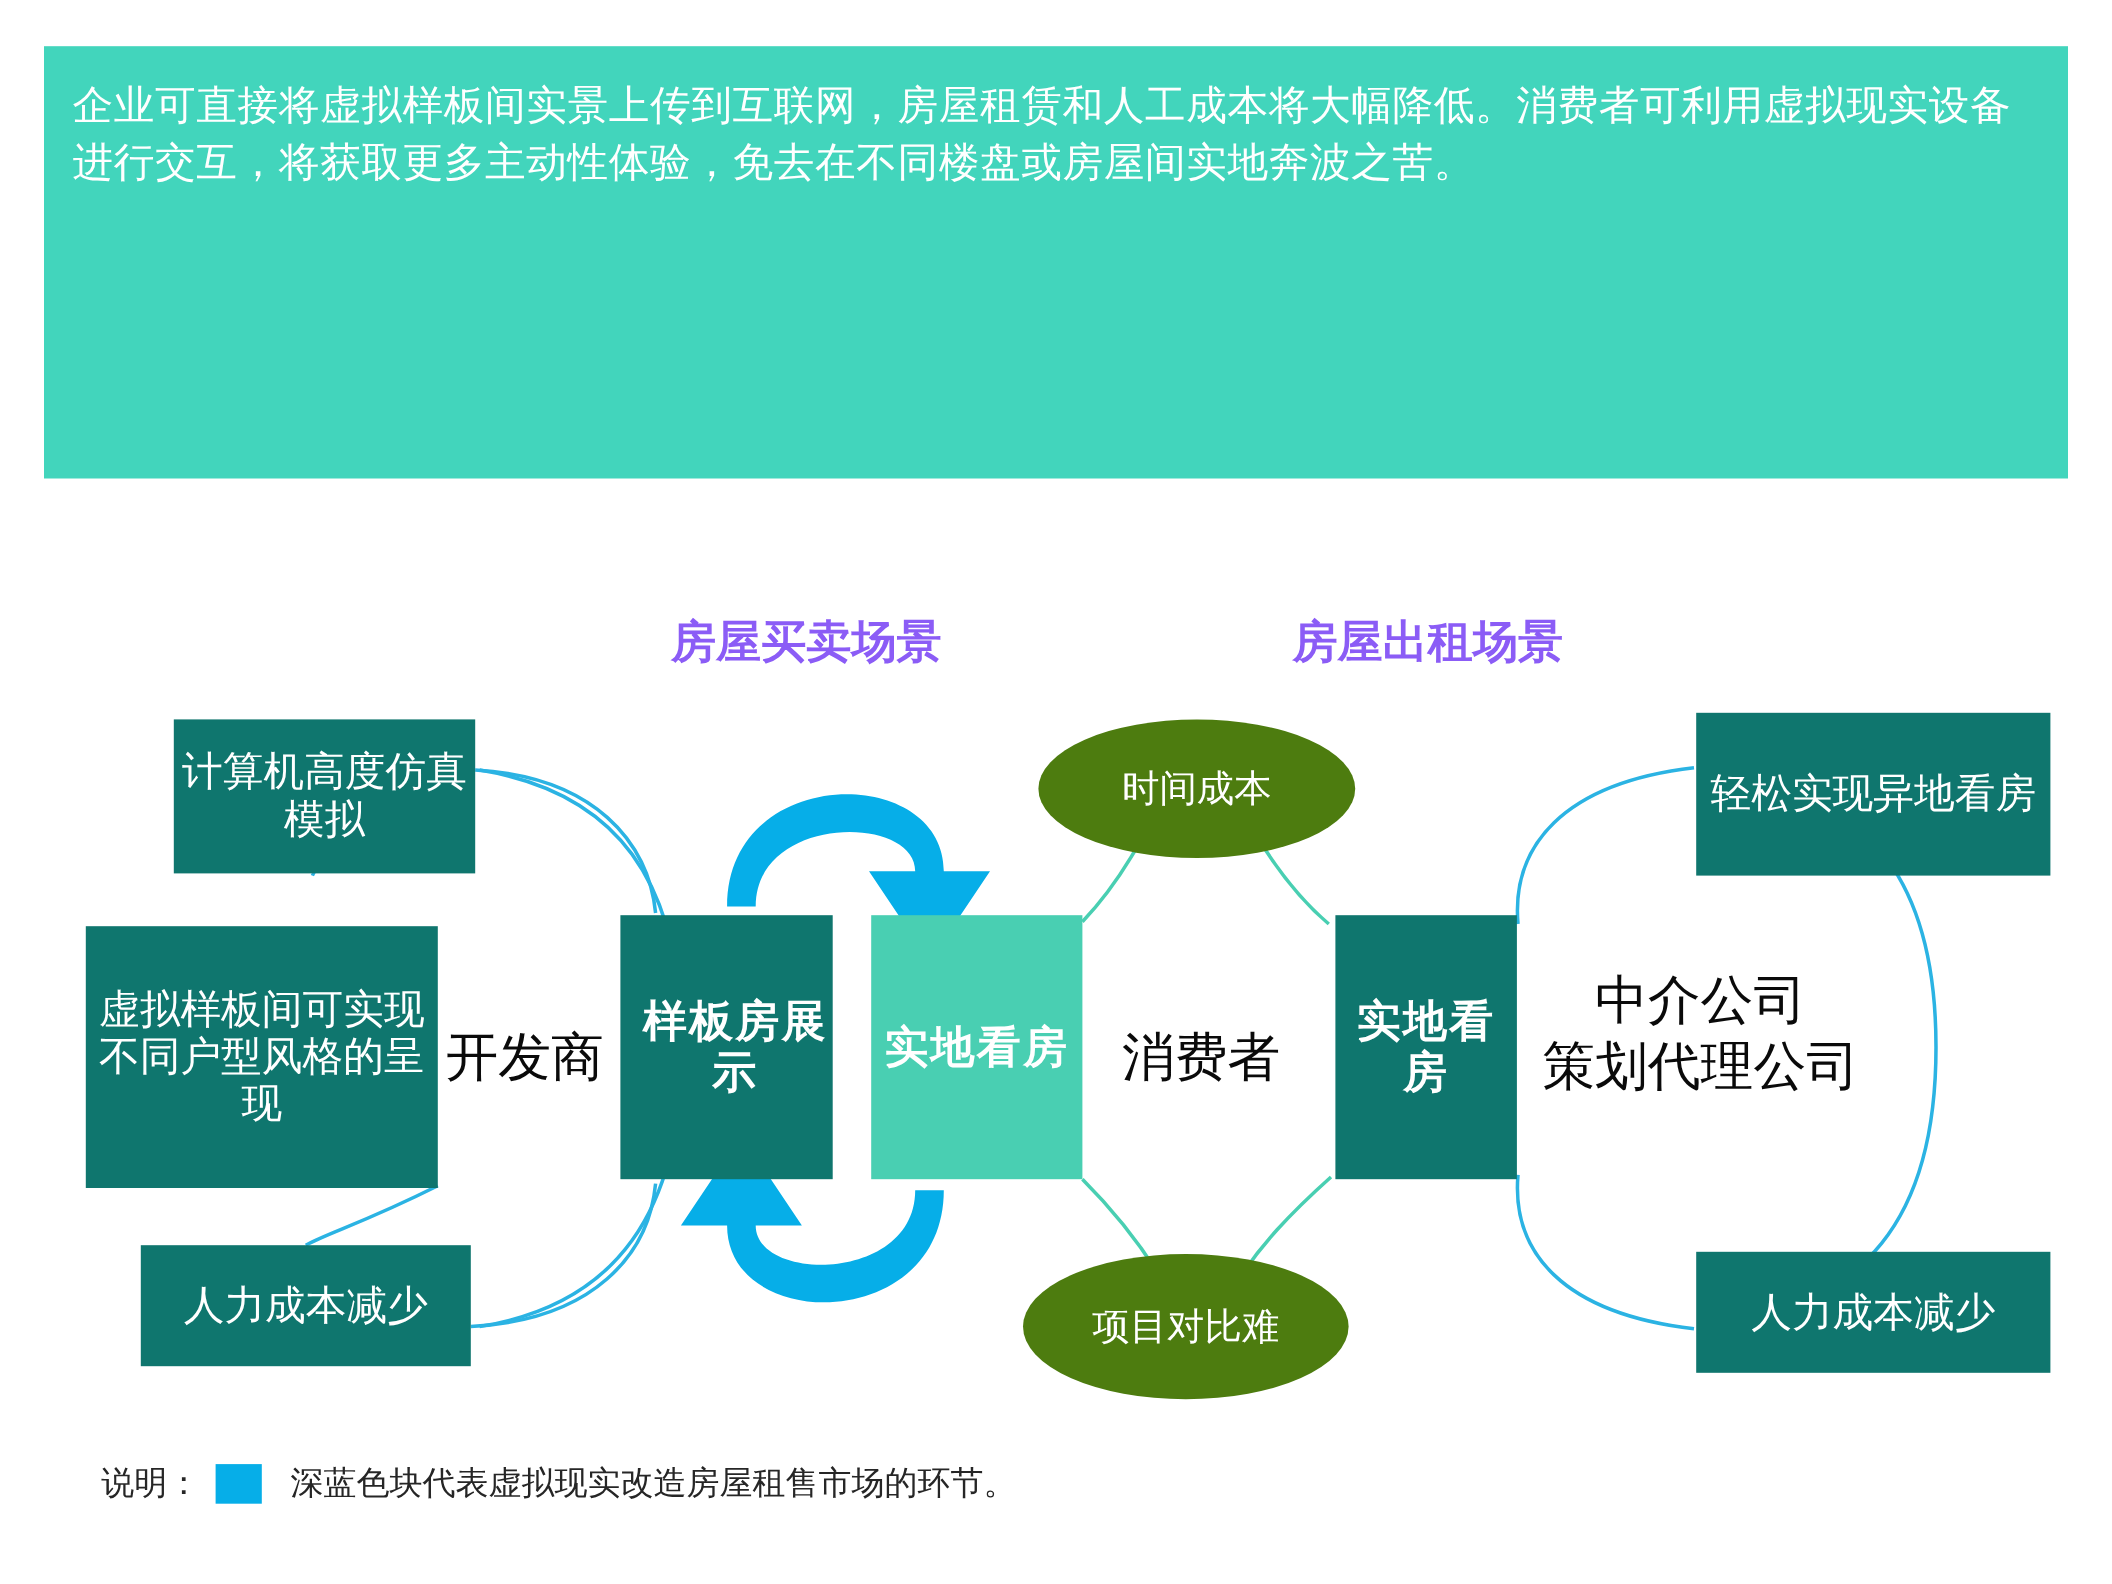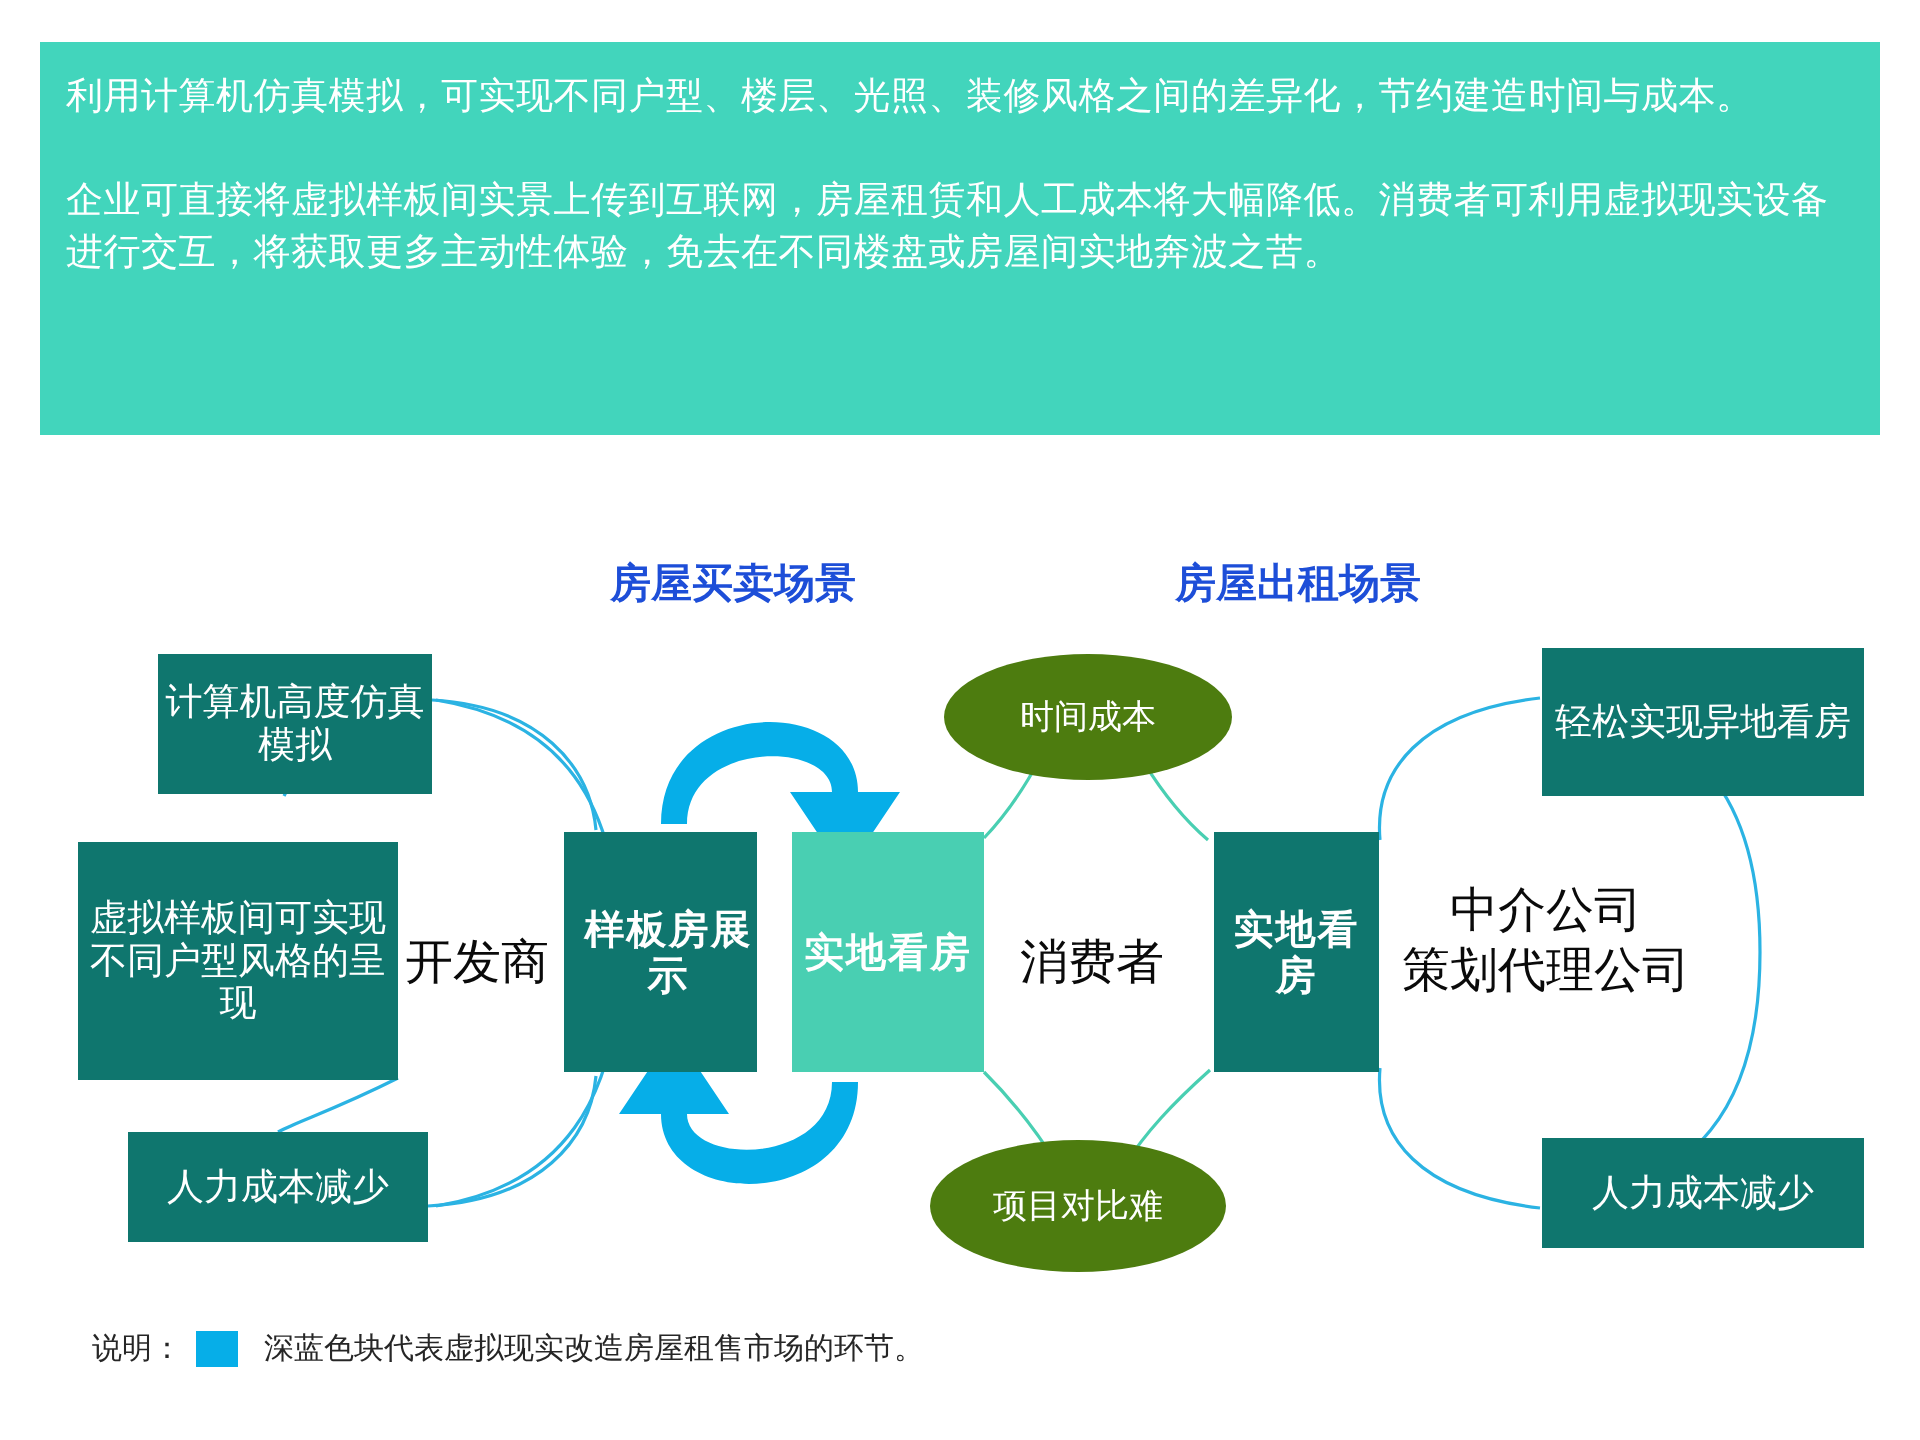--- a/index.html
+++ b/index.html
@@ -33,21 +33,21 @@
     letter-spacing: 0.5px;
   }
   #banner .para.p1 { margin-bottom: 52px; }
   #banner .para.p2 { }
 
   
   .scene-title {
     position: absolute;
     font-size: 41px;
     font-weight: bold;
-    color: #1d4ed8;
+    color: #8b5cf6;
     white-space: nowrap;
   }
   #scene-title-sale { left: 610px; top: 556px; }
   #scene-title-rent { left: 1175px; top: 556px; }
 
   
   #diagram {
     position: absolute;
     left: 0;
     top: 0;
@@ -132,21 +132,20 @@
     height: 36px;
     background: #06AEE8;
     display: inline-block;
     margin: 0 14px 0 2px;
   }
 </style>
 </head>
 <body>
 
 <div id="banner">
-  <div class="para p1">利用计算机仿真模拟，可实现不同户型、楼层、光照、装修风格之间的差异化，节约建造时间与成本。</div>
   <div class="para p2">企业可直接将虚拟样板间实景上传到互联网，房屋租赁和人工成本将大幅降低。消费者可利用虚拟现实设备进行交互，将获取更多主动性体验，免去在不同楼盘或房屋间实地奔波之苦。</div>
 </div>
 
 <div class="scene-title" id="scene-title-sale">房屋买卖场景</div>
 <div class="scene-title" id="scene-title-rent">房屋出租场景</div>
 
 <svg id="diagram" viewBox="0 0 1920 1440">
 
   <g fill="none" stroke="#2BB3E3" stroke-width="3.2">
     <path d="M 432 700 C 540 706 590 766 596 830"></path>

